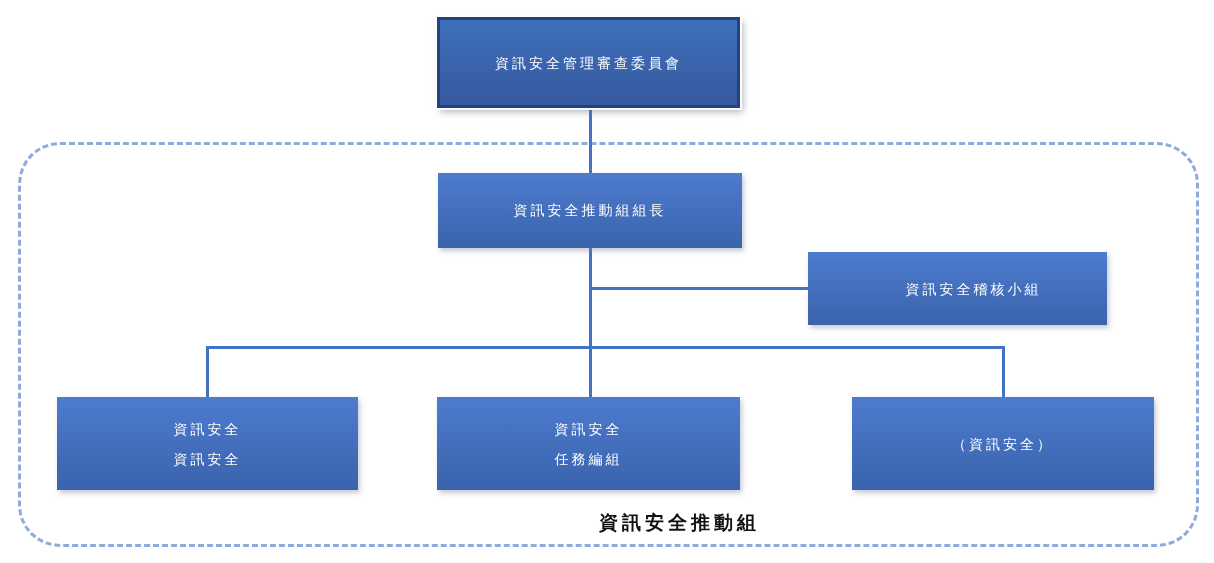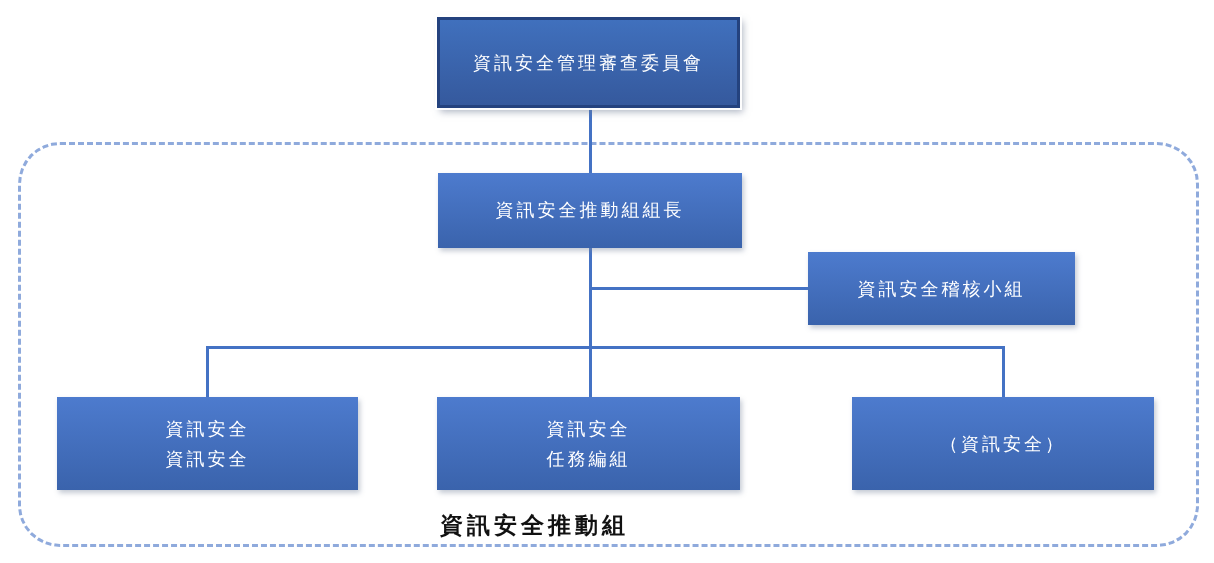--- a/index.html
+++ b/index.html
@@ -35,40 +35,40 @@
   
   .node {
     position: absolute;
     z-index: 2;
     display: flex;
     flex-direction: column;
     align-items: center;
     justify-content: center;
     background: linear-gradient(180deg, var(--box-fill-top, #4d7bce) 0%, var(--box-fill-bottom, #3a63ac) 100%);
     color: var(--box-text, #ffffff);
-    font-size: 18px;
+    font-size: 14px;
     letter-spacing: 3px;
     line-height: 30px;
     text-align: center;
     box-shadow: 2px 3px 5px rgba(125, 138, 160, 0.45);
   }
   .node.top-node {
     background: linear-gradient(180deg, #4070bd 0%, #35599d 100%);
     border: 3px solid var(--top-box-border, #24427e);
     box-shadow: 0 0 0 2px rgba(255,255,255,0.95), 3px 4px 7px rgba(110, 122, 145, 0.55);
     box-sizing: border-box;
   }
   .group-label {
     position: absolute;
     z-index: 2;
     color: var(--label-text, #111111);
     font-weight: bold;
-    font-size: 23px;
+    font-size: 19px;
     letter-spacing: 4px;
-    text-align: left;
+    text-align: right;
   }
 </style>
 </head>
 <body>
 
 <div class="stage">
 
   <div class="boundary"></div>
 
   <div class="line" style="left:589px; top:106px; width:2.5px; height:67px;"></div>
@@ -79,21 +79,21 @@
   <div class="line" style="left:1002px; top:346px; width:2.5px; height:51px;"></div>
 
   <div class="node top-node" style="left:437px; top:17px; width:303px; height:91px;">
     <div>資訊安全管理審查委員會</div>
   </div>
 
   <div class="node" style="left:438px; top:173px; width:304px; height:75px;font-family:Liberation Mono, monospace;">
     <div>資訊安全推動組組長</div>
   </div>
 
-  <div class="node" style="left:808px; top:252px; width:267px; height:73px;">
+  <div class="node" style="left:808px; top:252px; width:267px; height:73px;padding-left:32px;">
     <div>資訊安全稽核小組</div>
   </div>
 
   <div class="node" style="left:57px; top:397px; width:301px; height:93px;">
     <div>資訊安全</div>
     <div>資訊安全</div>
   </div>
 
   <div class="node" style="left:437px; top:397px; width:303px; height:93px;">
     <div>資訊安全</div>

